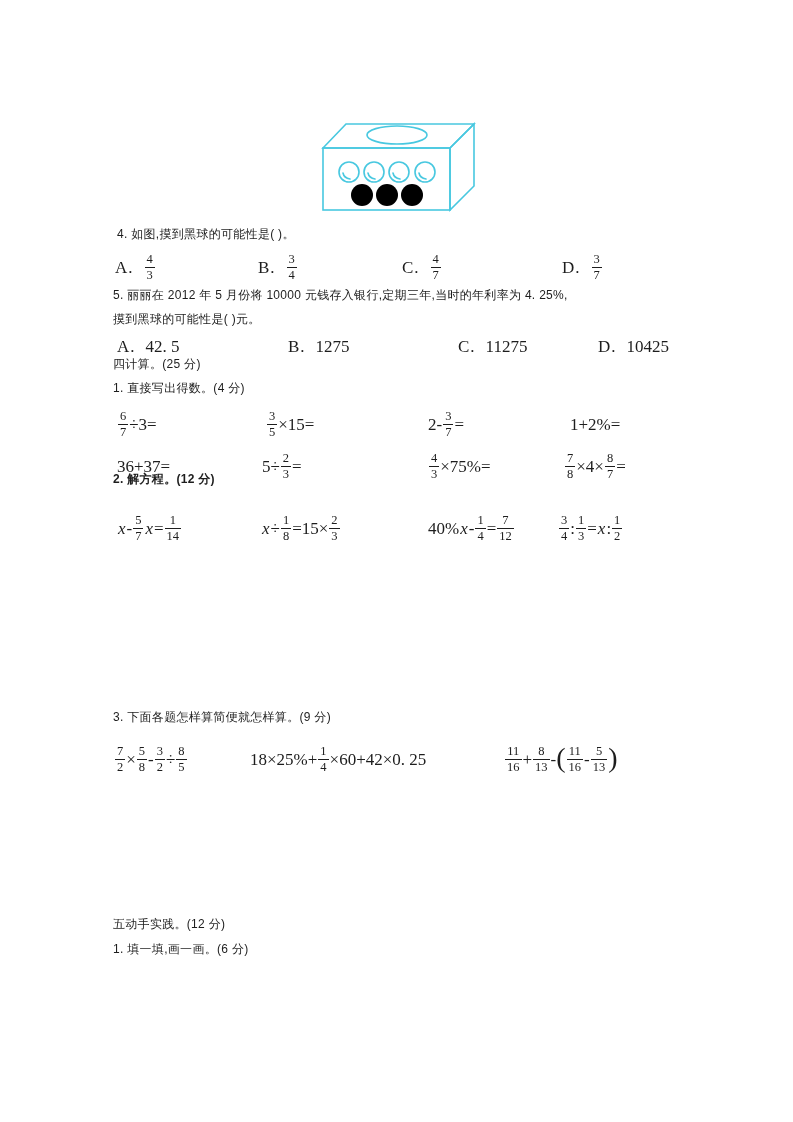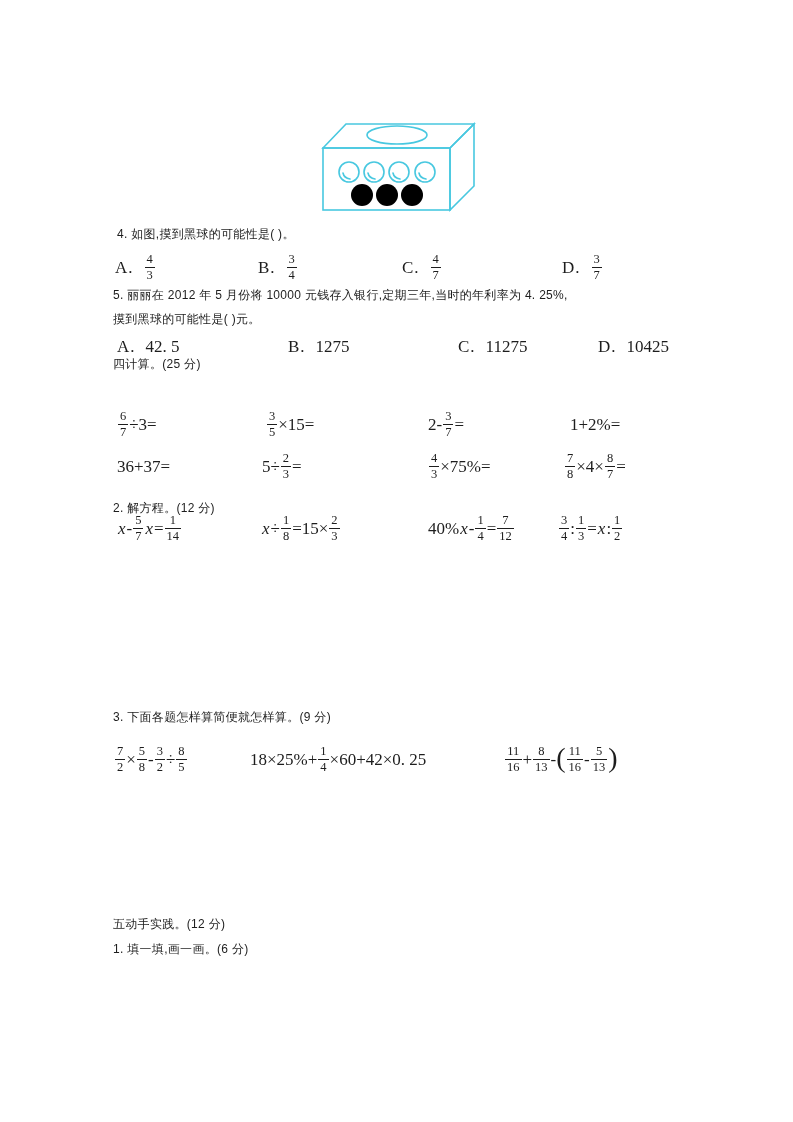--- a/index.html
+++ b/index.html
@@ -116,20 +116,21 @@
       <span class="lab">C.</span>
       <span class="val">11275</span>
     </span>
     <span class="opt" style="left:598px;top:337px;">
       <span class="lab">D.</span>
       <span class="val">10425</span>
     </span>
   </div>
 
   <div class="cn" style="left:113px;top:357px;">四计算。(25 分)</div>
+  <div class="cn" style="left:113px;top:381px;">1. 直接写出得数。(4 分)</div>
 
   <div>
     <span class="expr" style="left:117px;top:408px;height:34px;"><span class="frac">
           <span class="num">6</span>
           <span class="den">7</span>
         </span>÷3=</span>
     <span class="expr" style="left:266px;top:408px;height:34px;"><span class="frac">
           <span class="num">3</span>
           <span class="den">5</span>
         </span>×15=</span>
@@ -151,21 +152,21 @@
         </span>×75%=</span>
     <span class="expr" style="left:564px;top:450px;height:34px;"><span class="frac">
           <span class="num">7</span>
           <span class="den">8</span>
         </span>×4×<span class="frac">
           <span class="num">8</span>
           <span class="den">7</span>
         </span>=</span>
   </div>
 
-  <div class="cn" style="left:113px;top:501px;">2. 解方程。(12 分)</div>
+  <div class="cn" style="left:113px;top:472px;font-weight:bold;">2. 解方程。(12 分)</div>
   <div>
     <span class="expr" style="left:117px;top:512px;height:34px;"><i class="var">x</i>-<span class="frac">
           <span class="num">5</span>
           <span class="den">7</span>
         </span><i class="var">x</i>=<span class="frac">
           <span class="num">1</span>
           <span class="den">14</span>
         </span></span>
     <span class="expr" style="left:261px;top:512px;height:34px;"><i class="var">x</i>÷<span class="frac">
           <span class="num">1</span>

